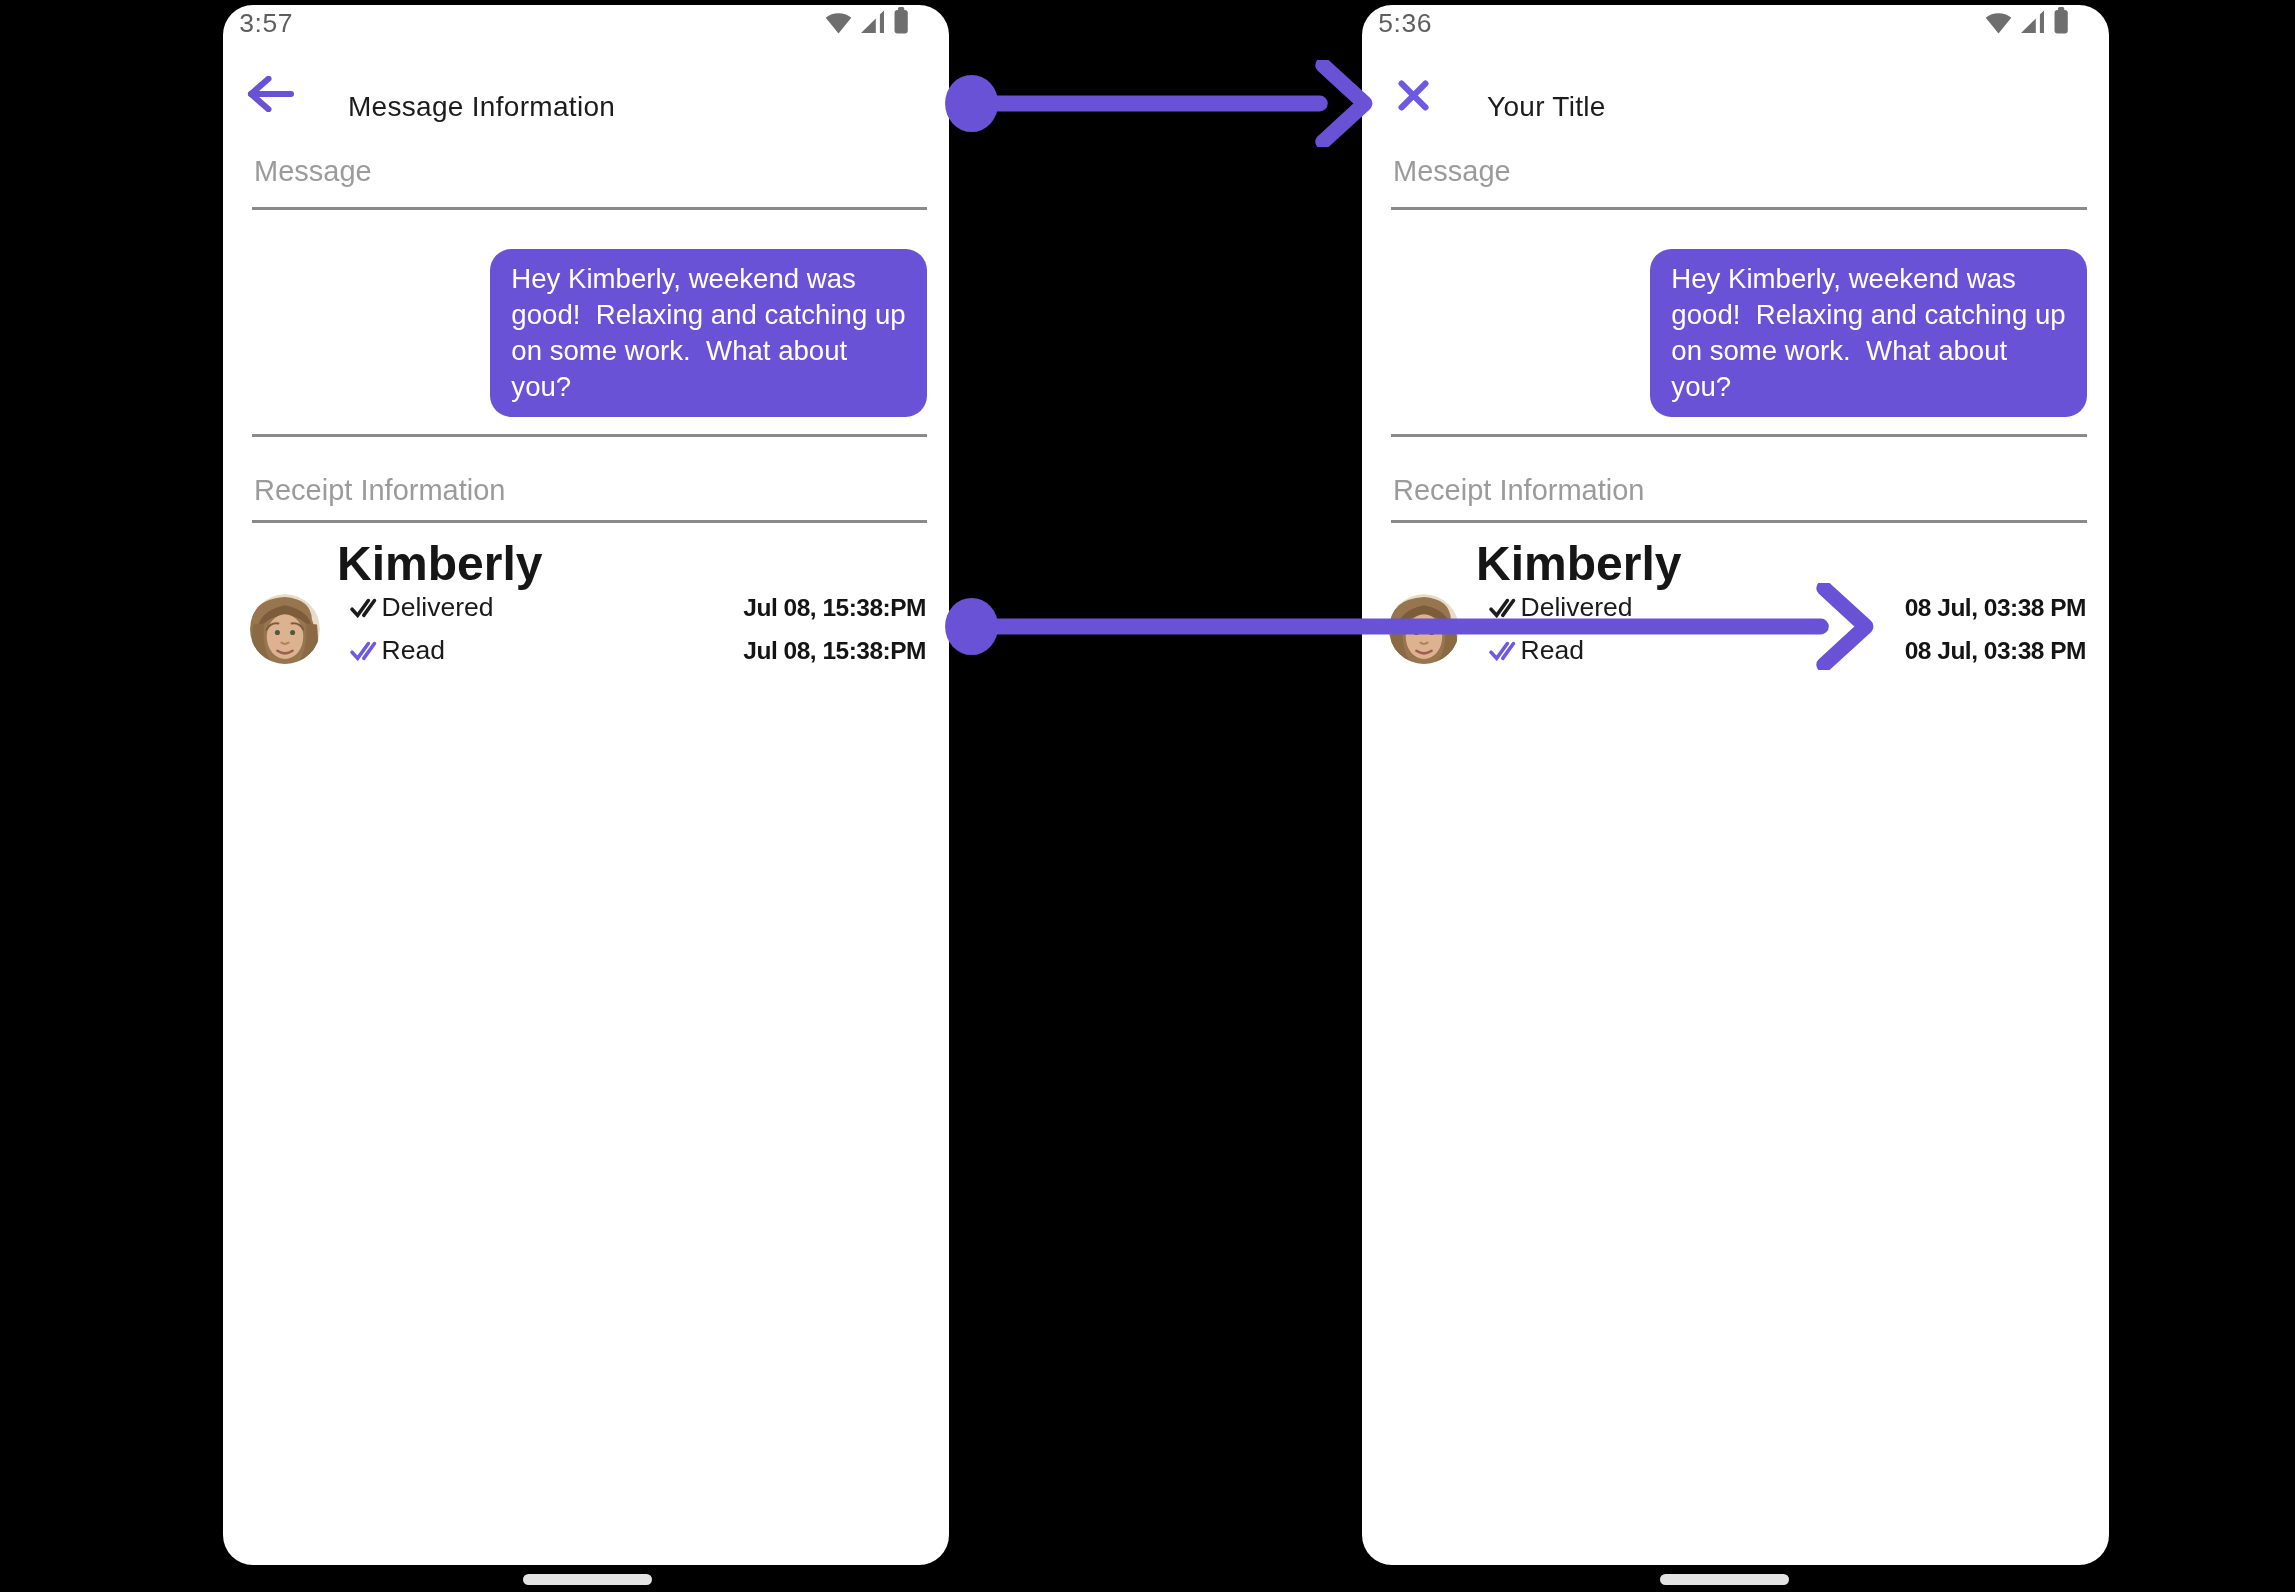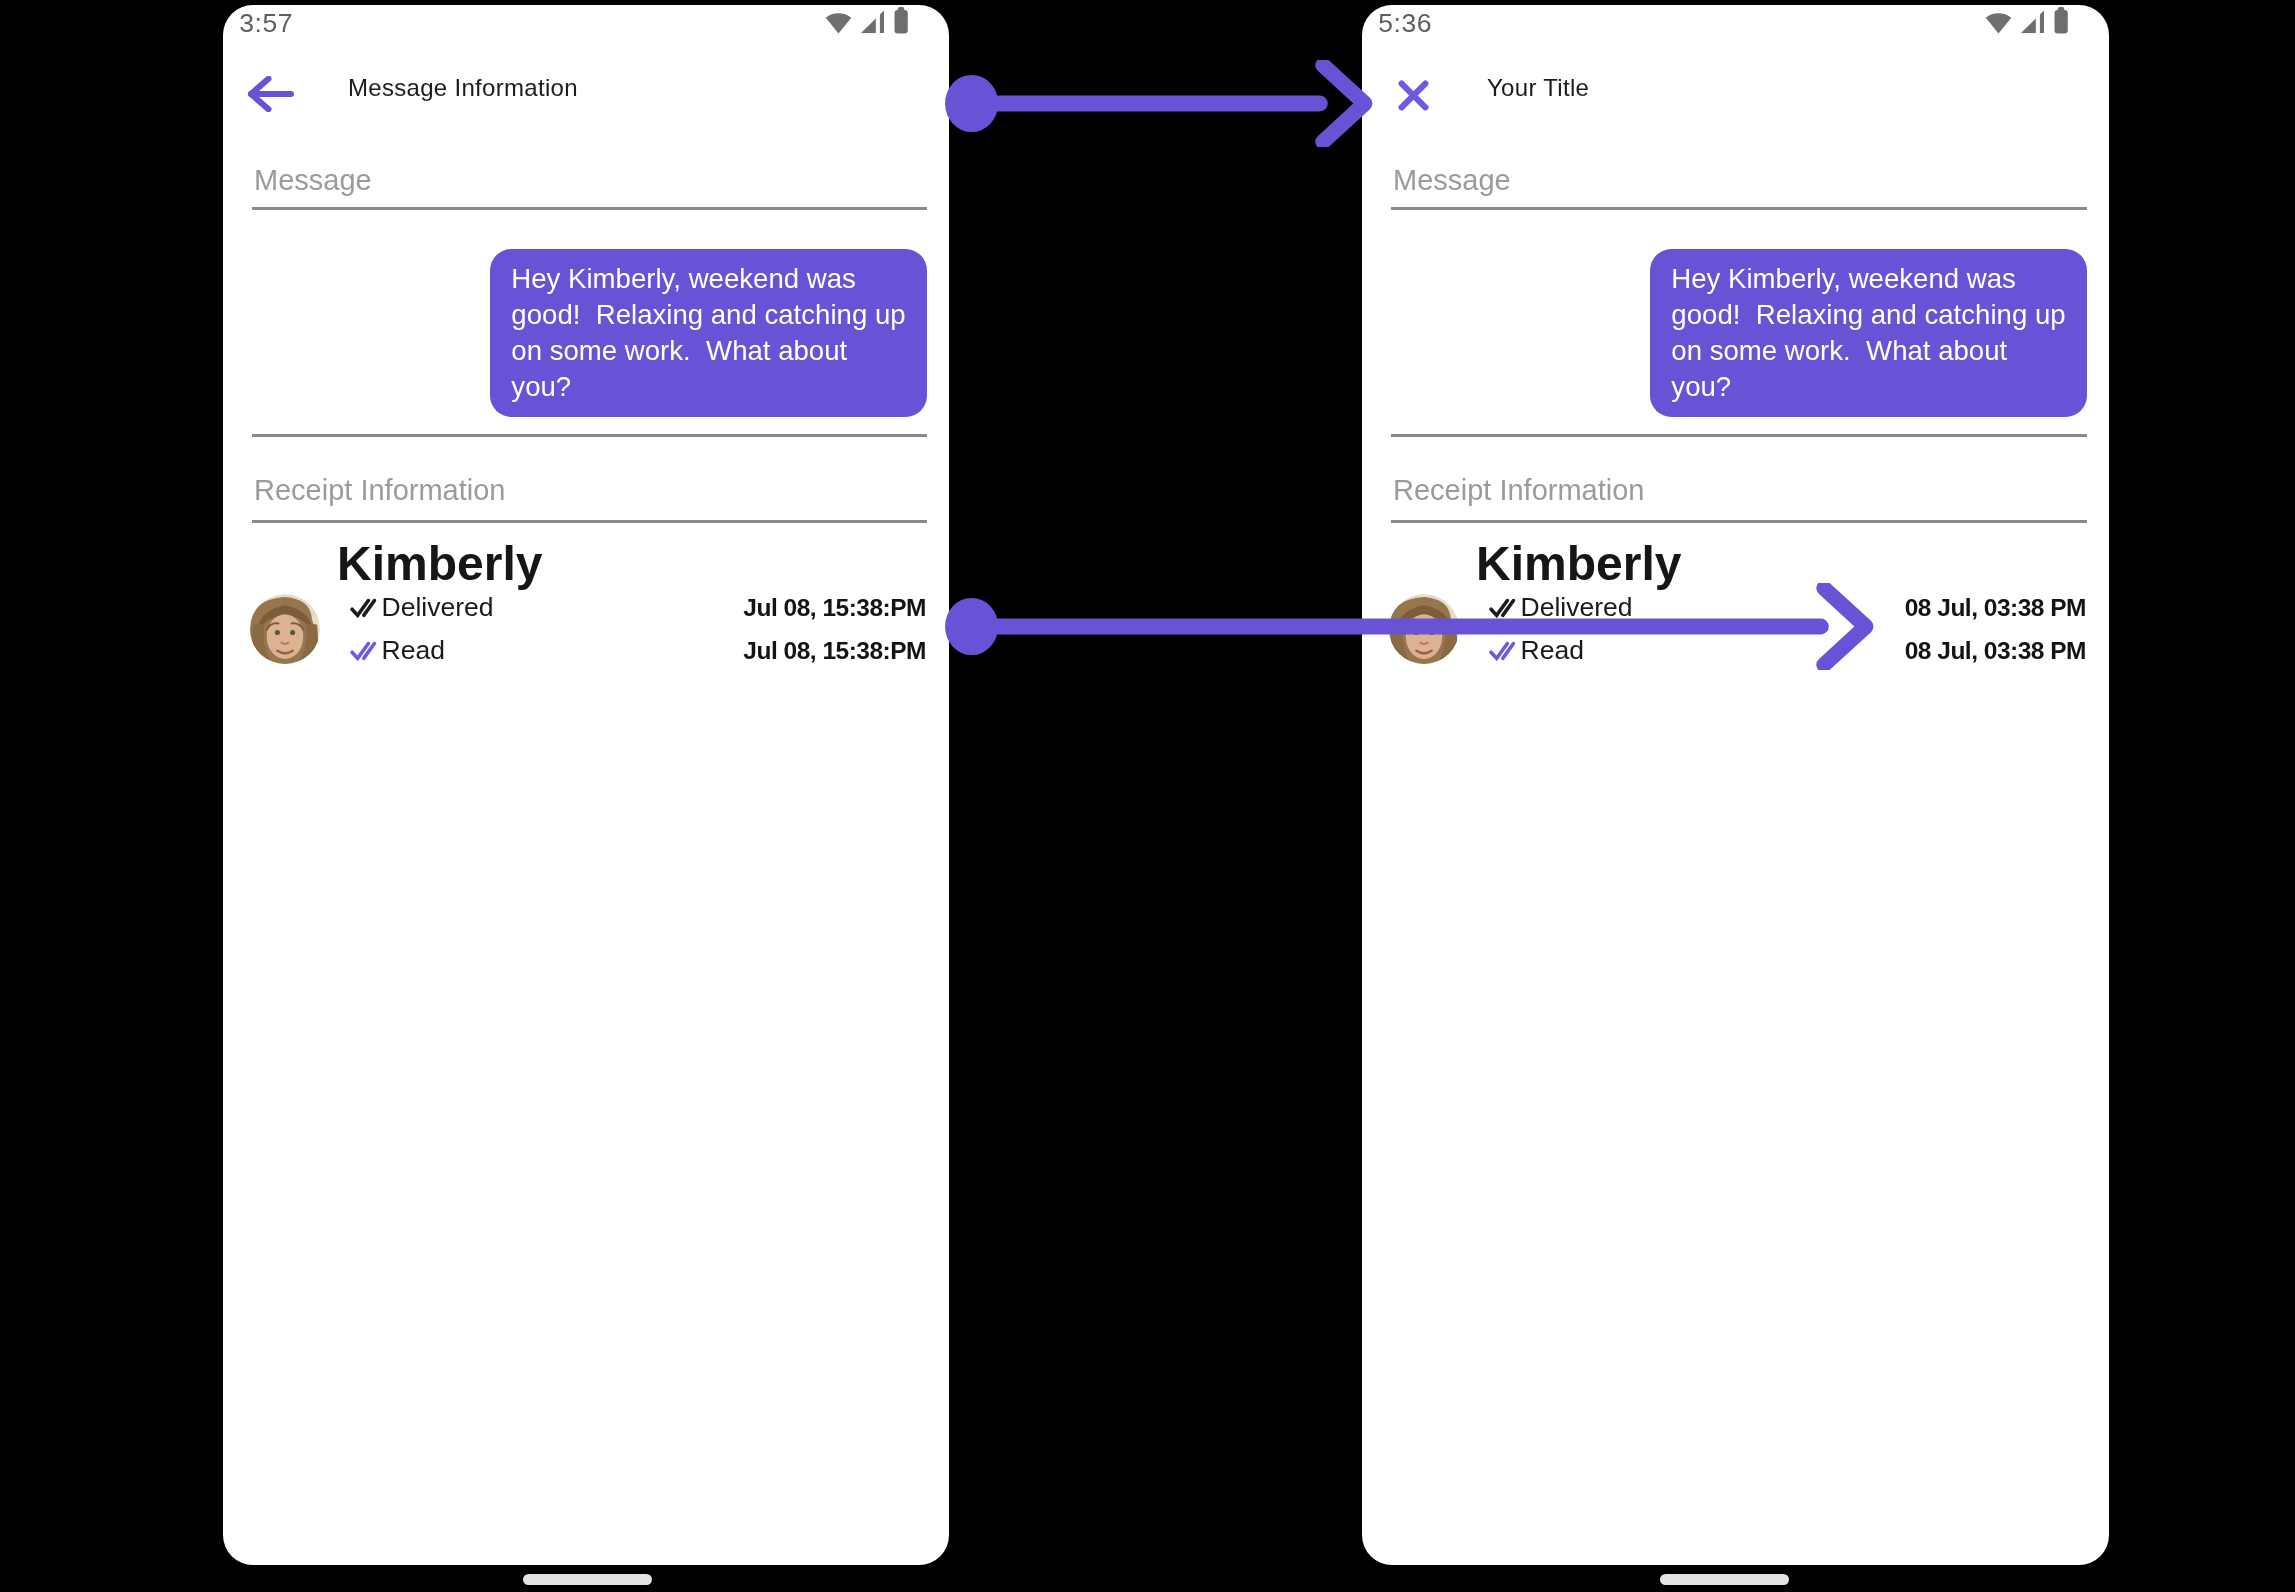--- a/index.html
+++ b/index.html
@@ -17,27 +17,27 @@
     position:absolute;top:4.1px;left:16.3px;font-size:26.5px;line-height:29px;
     color:#5E5E5E;letter-spacing:0.5px;
   }
   .status-icons{
     position:absolute;top:4.1px;right:40px;height:24.5px;display:flex;
     align-items:flex-end;gap:7.1px;
   }
   .hdr-icon-back{position:absolute;left:23.5px;top:71px;}
   .hdr-icon-close{position:absolute;left:36px;top:75px;}
   .page-title{
-    position:absolute;left:125px;top:64px;font-size:24px;line-height:37px;
+    position:absolute;left:125px;top:83px;font-size:28px;line-height:37px;
     font-weight:500;color:#1C1C1E;letter-spacing:0.3px;white-space:nowrap;
   }
   .section-label{
     position:absolute;left:31px;font-size:29px;line-height:33px;color:#9B9B9B;
   }
-  .label-message{top:159px;}
+  .label-message{top:150px;}
   .label-receipt{top:469px;}
   .divider{
     position:absolute;left:29px;right:22px;height:2.6px;background:#8A8A8A;
   }
   .d1{top:202px;}
   .d2{top:429px;}
   .d3{top:515px;}
   .bubble-wrap{
     position:absolute;left:29px;right:22px;top:244px;text-align:right;
   }

